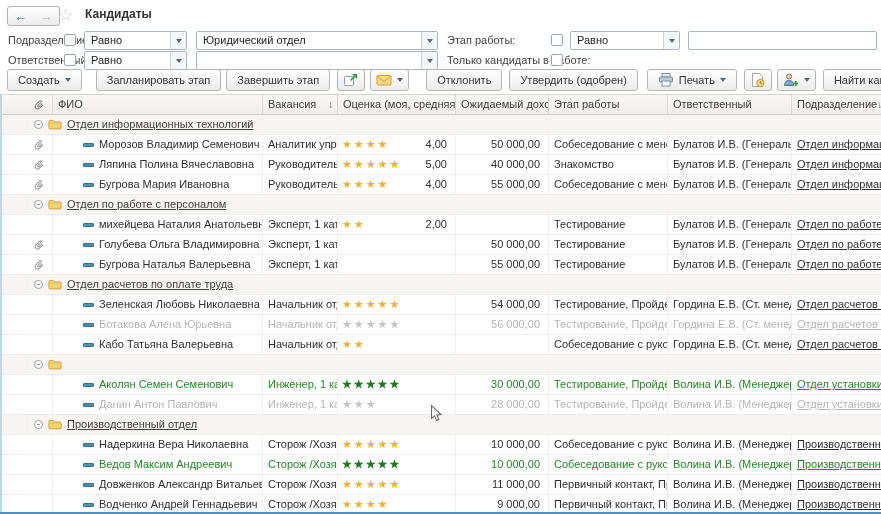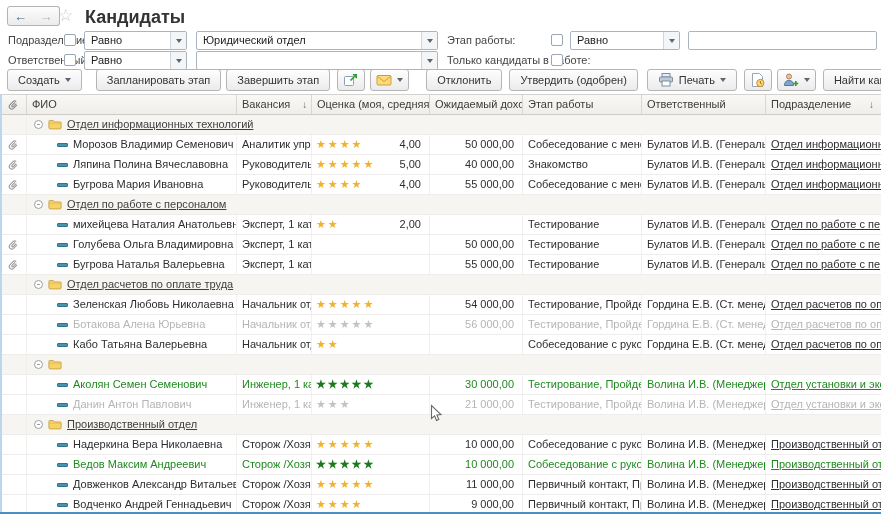--- a/index.html
+++ b/index.html
@@ -8,21 +8,21 @@
   .app { position:relative; width:881px; height:514px; background:#fff; }
 
   
   .titlebar { position:absolute; top:6px; left:0; right:0; height:24px; }
   .navbtn { position:absolute; top:0; width:27px; height:20px; border:1px solid #b3b3b3;
     background:linear-gradient(#fdfdfd,#ebebeb); display:flex; align-items:center; justify-content:center;
     font-size:13px; cursor:default; }
   .navbtn.back { left:7px; border-radius:3px 0 0 3px; color:#44688c; }
   .navbtn.fwd { left:33px; border-radius:0 3px 3px 0; color:#a9b4bf; border-left:none; }
   .favstar { position:absolute; left:58px; top:0px; font-size:17px; color:#c6ccd2; line-height:20px; }
-  .pagetitle { position:absolute; left:85px; top:1px; font-size:18px; font-weight:bold; color:#333; }
+  .pagetitle { position:absolute; left:85px; top:1px; font-size:12px; font-weight:bold; color:#333; }
 
   
   .filters { position:absolute; top:31px; left:0; right:0; height:40px; }
   .flabel { position:absolute; line-height:19px; color:#444; }
   .checkbox { position:absolute; width:12px; height:12px; top:3px; border:1px solid #9aa6b2;
     border-radius:2px; background:#fff; }
   .combo { position:absolute; height:19px; border:1px solid #a9b5c1; border-radius:2px;
     background:#fff; display:flex; overflow:hidden; }
   .combo .ctxt { flex:1; padding:0 6px; line-height:17px; white-space:nowrap; overflow:hidden; color:#222; }
   .combo .cbtn { width:16px; flex:none; border-left:1px solid #ccd4dc; background:#f3f5f7;
@@ -36,21 +36,21 @@
   .btn1c { height:22px; border:1px solid #b5b5b5; border-radius:3px;
     background:linear-gradient(#fefefe,#ebebeb); font-size:11px; color:#333;
     display:inline-flex; align-items:center; gap:5px; padding:0 10px; white-space:nowrap;
     font-family:"Liberation Sans", sans-serif; }
   .btn1c.icon-only { padding:0 5px; }
   .tb-gap { margin-left:5px; }
   .icon16 { width:16px; height:16px; display:block; }
 
   
   .table { position:absolute; top:94px; left:0; right:0; bottom:0; border-top:1px solid #d4d2ce; }
-  .grid { display:grid; grid-template-columns:27px 210px 75px 118px 93px 119px 124px 1fr; }
+  .grid { display:grid; grid-template-columns:27px 210px 75px 118px 93px 119px 124px 1fr;padding-left:26px; }
   .thead { height:20px; background:linear-gradient(#faf8f5,#f0eeea); border-bottom:1px solid #cfccc7; }
   .th { line-height:19px; padding:0 5px; color:#3c3c3c; white-space:nowrap; overflow:hidden;
     border-right:1px solid #dad7d2; display:flex; align-items:center; }
   .th:last-child { border-right:none; }
   .sortarrow { font-size:10px; color:#667; margin-left:12px; }
   .th.spread { justify-content:space-between; }
   .row { height:20px; border-bottom:1px solid #eeedeb; background:#fff; }
   .cell { line-height:19px; padding:0 5px; white-space:nowrap; overflow:hidden;
     border-right:1px solid #f1f0ee; display:flex; align-items:center; }
   .cell:last-child { border-right:none;text-decoration:underline; }
@@ -462,21 +462,21 @@
           <div class="cell c-attach"></div>
           <div class="cell c-fio">
             <span class="dash"></span>
             <span>Данин Антон Павлович</span>
           </div>
           <div class="cell">Инженер, 1 кат...</div>
           <div class="cell c-rate">
             <span class="stars gray">★★★</span>
             <span></span>
           </div>
-          <div class="cell c-income">21 000,00</div>
+          <div class="cell c-income">28 000,00</div>
           <div class="cell">Тестирование, Пройден, 2...</div>
           <div class="cell">Волина И.В. (Менеджер по пе...</div>
           <div class="cell">Отдел установки и эксплуатац...</div>
         </div>
         <div class="row group-row">
           <div class="cell c-attach"></div>
           <div class="cell c-group">
             <span class="collapse"></span>
             <svg width="14" height="11" viewBox="0 0 16 12" style="flex:none">
               <path d="M1 2.6 Q1 1.4 2.2 1.4 h3.8 l1.3 1.6 H13.8 q1.2 0 1.2 1.2 V9.8 q0 1.2-1.2 1.2 H2.2 Q1 11 1 9.8 Z" fill="#f7d267" stroke="#c2993c" stroke-width="0.9"></path>

